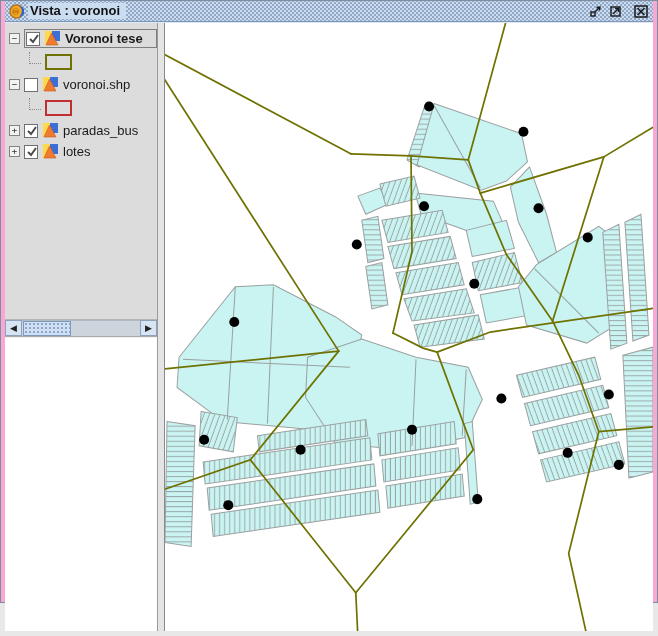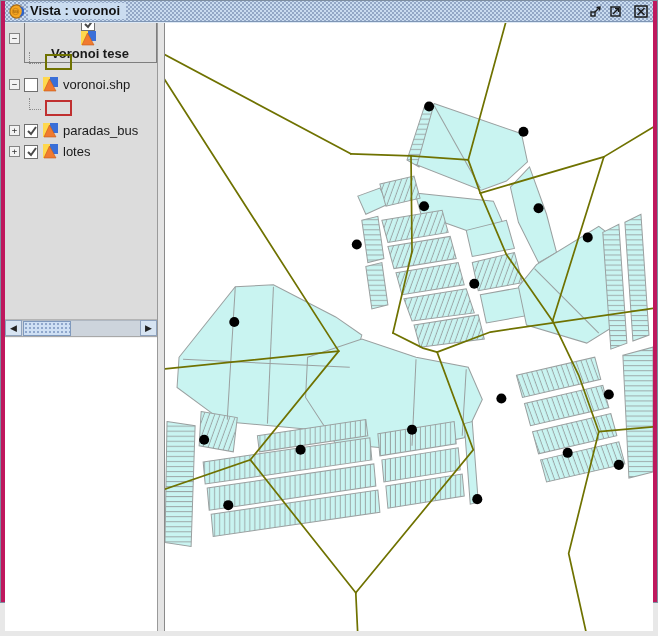--- a/index.html
+++ b/index.html
@@ -1,20 +1,20 @@
 <!DOCTYPE html>
 <html><head>
 <meta charset="utf-8">
 <style>
   * { margin:0; padding:0; box-sizing:border-box; }
   html,body { width:658px; height:636px; overflow:hidden;
     font-family:"Liberation Sans", sans-serif; background:#e8e8e8; }
 
   .window { width:658px; height:603px; border:1px solid #7e8ea0;
-    background:#be185d; padding:0 4px 4px 4px; position:relative; }
+    background:#f9a8d4; padding:0 4px 4px 4px; position:relative; }
 
   
   .titlebar { height:21px; display:flex; align-items:center;
     background-color:#cadcf0;
     background-image:radial-gradient(#93a7c6 1px, transparent 1.2px),
                      radial-gradient(#93a7c6 1px, transparent 1.2px);
     background-size:4px 4px; background-position:0 0,2px 2px;
     border-bottom:1px solid #7f96b5; padding:0 2px; }
   .title-icon { width:15px; height:15px; margin:0 4px 0 2px; flex:0 0 auto; }
   .title-text { font-size:13px; font-weight:bold; color:#111;
@@ -112,21 +112,21 @@
       </svg>
     </button>
   </div>
 
   <div class="content">
 
     <div class="toc">
       <div class="toc-tree" id="toc-tree">
           <div class="tree-row">
             <span class="handle">−</span>
-            <span class="row-sel" style="display:flex;align-items:center;overflow:hidden;flex-direction:column;">
+            <span class="row-sel" style="display:flex;align-items:center;overflow:hidden;">
               <span class="cbx">
                 <svg width="12" height="12" viewBox="0 0 12 12">
                   <path d="M2 6 L5 9 L10 2" fill="none" stroke="#4a4a4a" stroke-width="2"></path>
                 </svg>
               </span>
               <svg class="licon" viewBox="0 0 17 15">
                 <rect x="1" y="0" width="7" height="14" fill="#ffd84d"></rect>
                 <rect x="8" y="0" width="8" height="10" fill="#3a6fd8"></rect>
                 <polygon points="2,14 7.5,2 14,14" fill="#f07a30" stroke="#c85a18" stroke-width="0.6"></polygon>
               </svg>

